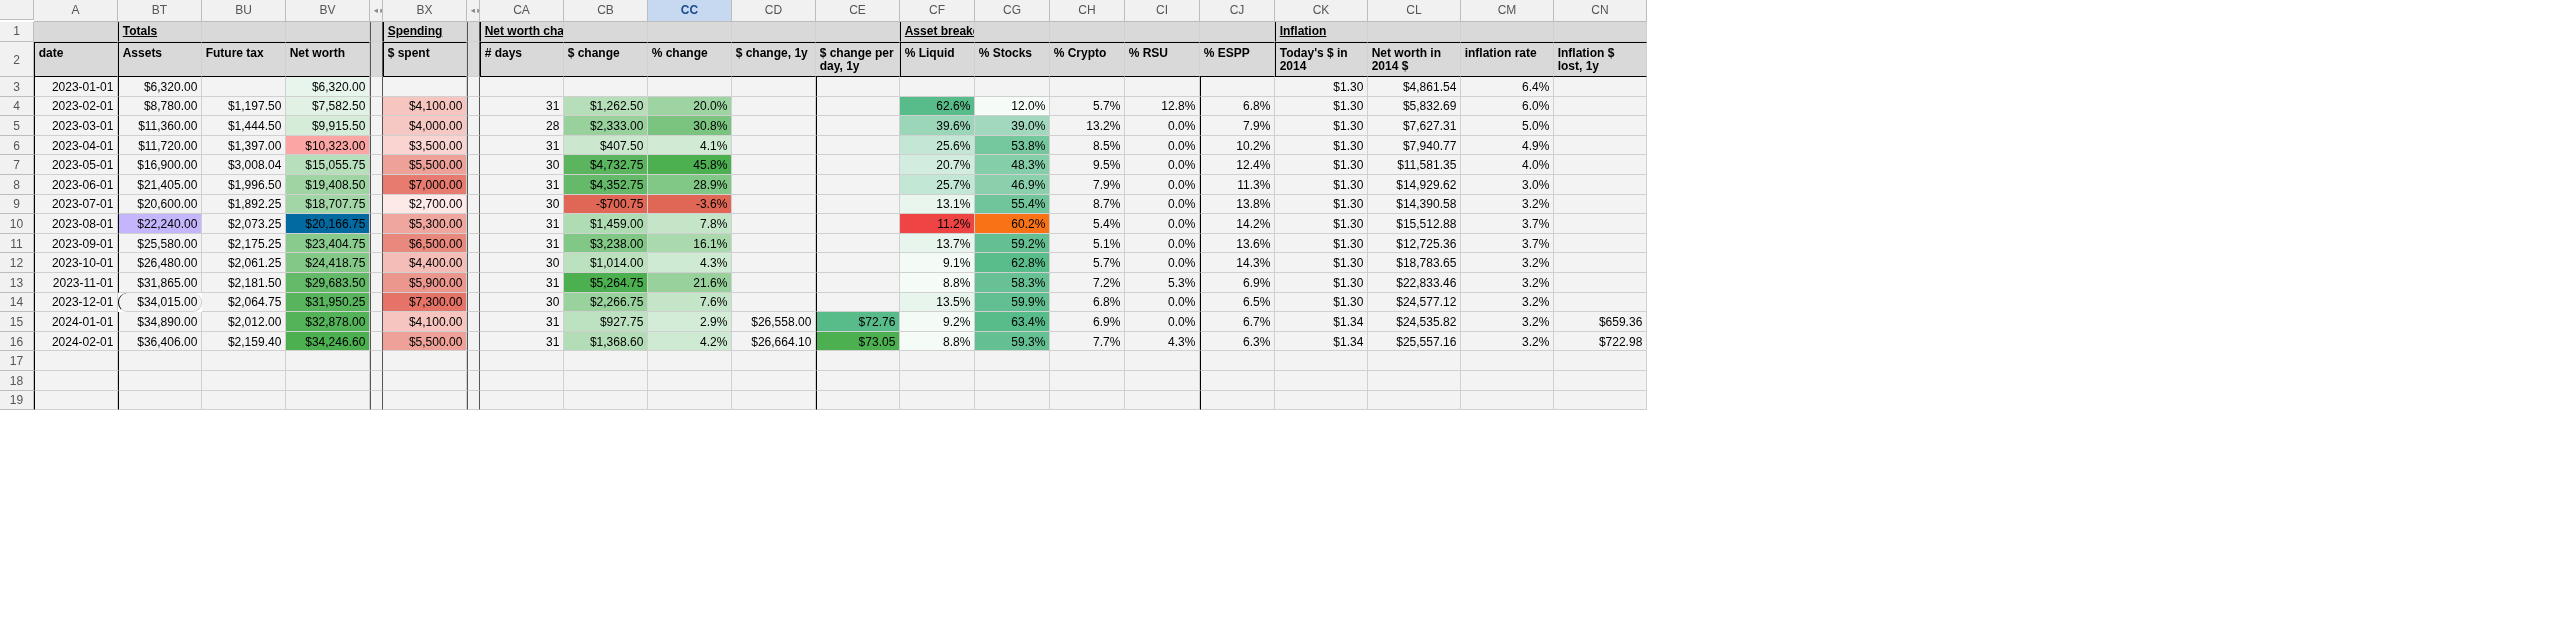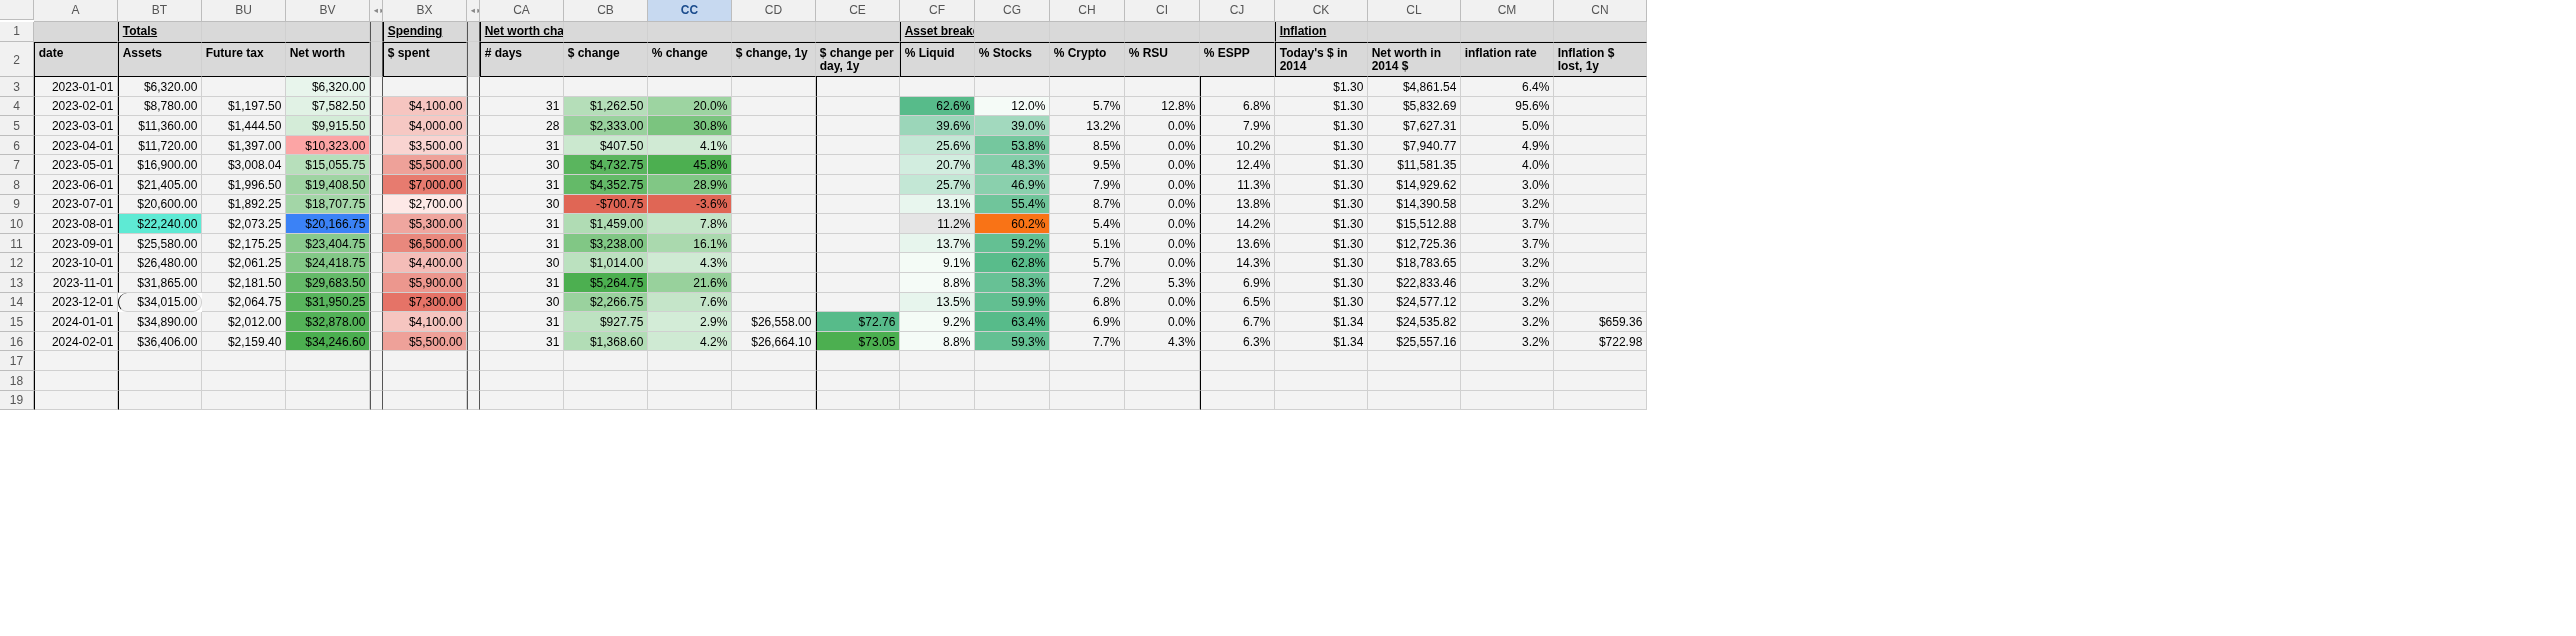--- a/index.html
+++ b/index.html
@@ -194,21 +194,21 @@
     <div class="cell datacell num" style="background: rgb(157, 212, 161);">20.0%</div>
     <div class="cell datacell num" style="background: rgb(243, 243, 243);"></div>
     <div class="cell datacell num grouplead-l" style="background: rgb(243, 243, 243);"></div>
     <div class="cell datacell num" style="background: rgb(87, 187, 138);">62.6%</div>
     <div class="cell datacell num" style="background: rgb(245, 251, 247);">12.0%</div>
     <div class="cell datacell num" style="background: rgb(243, 243, 243);">5.7%</div>
     <div class="cell datacell num" style="background: rgb(243, 243, 243);">12.8%</div>
     <div class="cell datacell num grouplead-l" style="background: rgb(243, 243, 243);">6.8%</div>
     <div class="cell datacell num" style="background: rgb(243, 243, 243);">$1.30</div>
     <div class="cell datacell num" style="background: rgb(243, 243, 243);">$5,832.69</div>
-    <div class="cell datacell num" style="background: rgb(243, 243, 243);">95.6%</div>
+    <div class="cell datacell num" style="background: rgb(243, 243, 243);">6.0%</div>
     <div class="cell datacell num" style="background: rgb(243, 243, 243);"></div>
     <div class="cell rowhdr">5</div>
     <div class="cell datacell grouplead-l" style="background: rgb(243, 243, 243); text-align: right;">2023-03-01</div>
     <div class="cell datacell num grouplead-l" style="background: rgb(243, 243, 243);">$11,360.00</div>
     <div class="cell datacell num" style="background: rgb(243, 243, 243);">$1,444.50</div>
     <div class="cell datacell num" style="background: rgb(212, 236, 216);">$9,915.50</div>
     <div class="cell spacer-col"></div>
     <div class="cell datacell num" style="background: rgb(246, 200, 195);">$4,000.00</div>
     <div class="cell spacer-col"></div>
     <div class="cell datacell num" style="background: rgb(243, 243, 243);">28</div>
@@ -308,32 +308,32 @@
     <div class="cell datacell num" style="background: rgb(112, 197, 155);">55.4%</div>
     <div class="cell datacell num" style="background: rgb(243, 243, 243);">8.7%</div>
     <div class="cell datacell num" style="background: rgb(243, 243, 243);">0.0%</div>
     <div class="cell datacell num grouplead-l" style="background: rgb(243, 243, 243);">13.8%</div>
     <div class="cell datacell num" style="background: rgb(243, 243, 243);">$1.30</div>
     <div class="cell datacell num" style="background: rgb(243, 243, 243);">$14,390.58</div>
     <div class="cell datacell num" style="background: rgb(243, 243, 243);">3.2%</div>
     <div class="cell datacell num" style="background: rgb(243, 243, 243);"></div>
     <div class="cell rowhdr">10</div>
     <div class="cell datacell grouplead-l" style="background: rgb(243, 243, 243); text-align: right;">2023-08-01</div>
-    <div class="cell datacell num grouplead-l" style="background: #5eead4;">$22,240.00</div>
+    <div class="cell datacell num grouplead-l" style="background: #c4b5fd;">$22,240.00</div>
     <div class="cell datacell num" style="background: rgb(243, 243, 243);">$2,073.25</div>
-    <div class="cell datacell num" style="background: #3b82f6;">$20,166.75</div>
+    <div class="cell datacell num" style="background: #0369a1;">$20,166.75</div>
     <div class="cell spacer-col"></div>
     <div class="cell datacell num" style="background: rgb(239, 166, 159);">$5,300.00</div>
     <div class="cell spacer-col"></div>
     <div class="cell datacell num" style="background: rgb(243, 243, 243);">31</div>
     <div class="cell datacell num" style="background: rgb(176, 220, 180);">$1,459.00</div>
     <div class="cell datacell num" style="background: rgb(196, 229, 200);">7.8%</div>
     <div class="cell datacell num" style="background: rgb(243, 243, 243);"></div>
     <div class="cell datacell num grouplead-l" style="background: rgb(243, 243, 243);"></div>
-    <div class="cell datacell num" style="background: #e5e5e5;">11.2%</div>
+    <div class="cell datacell num" style="background: #ef4444;">11.2%</div>
     <div class="cell datacell num" style="background: #f97316;">60.2%</div>
     <div class="cell datacell num" style="background: rgb(243, 243, 243);">5.4%</div>
     <div class="cell datacell num" style="background: rgb(243, 243, 243);">0.0%</div>
     <div class="cell datacell num grouplead-l" style="background: rgb(243, 243, 243);">14.2%</div>
     <div class="cell datacell num" style="background: rgb(243, 243, 243);">$1.30</div>
     <div class="cell datacell num" style="background: rgb(243, 243, 243);">$15,512.88</div>
     <div class="cell datacell num" style="background: rgb(243, 243, 243);">3.7%</div>
     <div class="cell datacell num" style="background: rgb(243, 243, 243);"></div>
     <div class="cell rowhdr">11</div>
     <div class="cell datacell grouplead-l" style="background: rgb(243, 243, 243); text-align: right;">2023-09-01</div>

